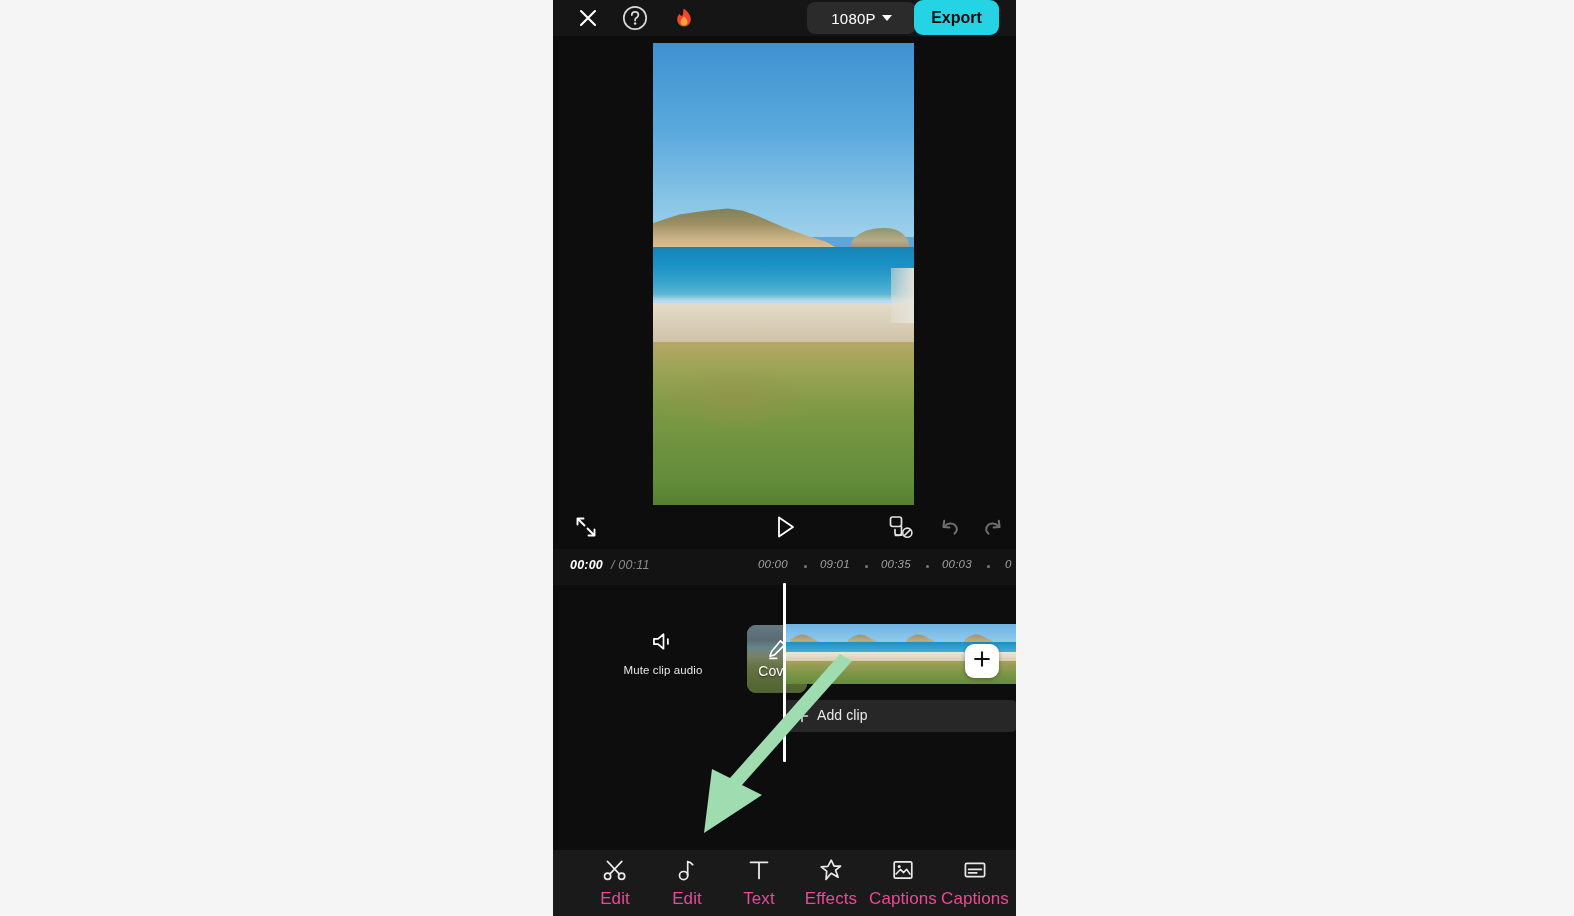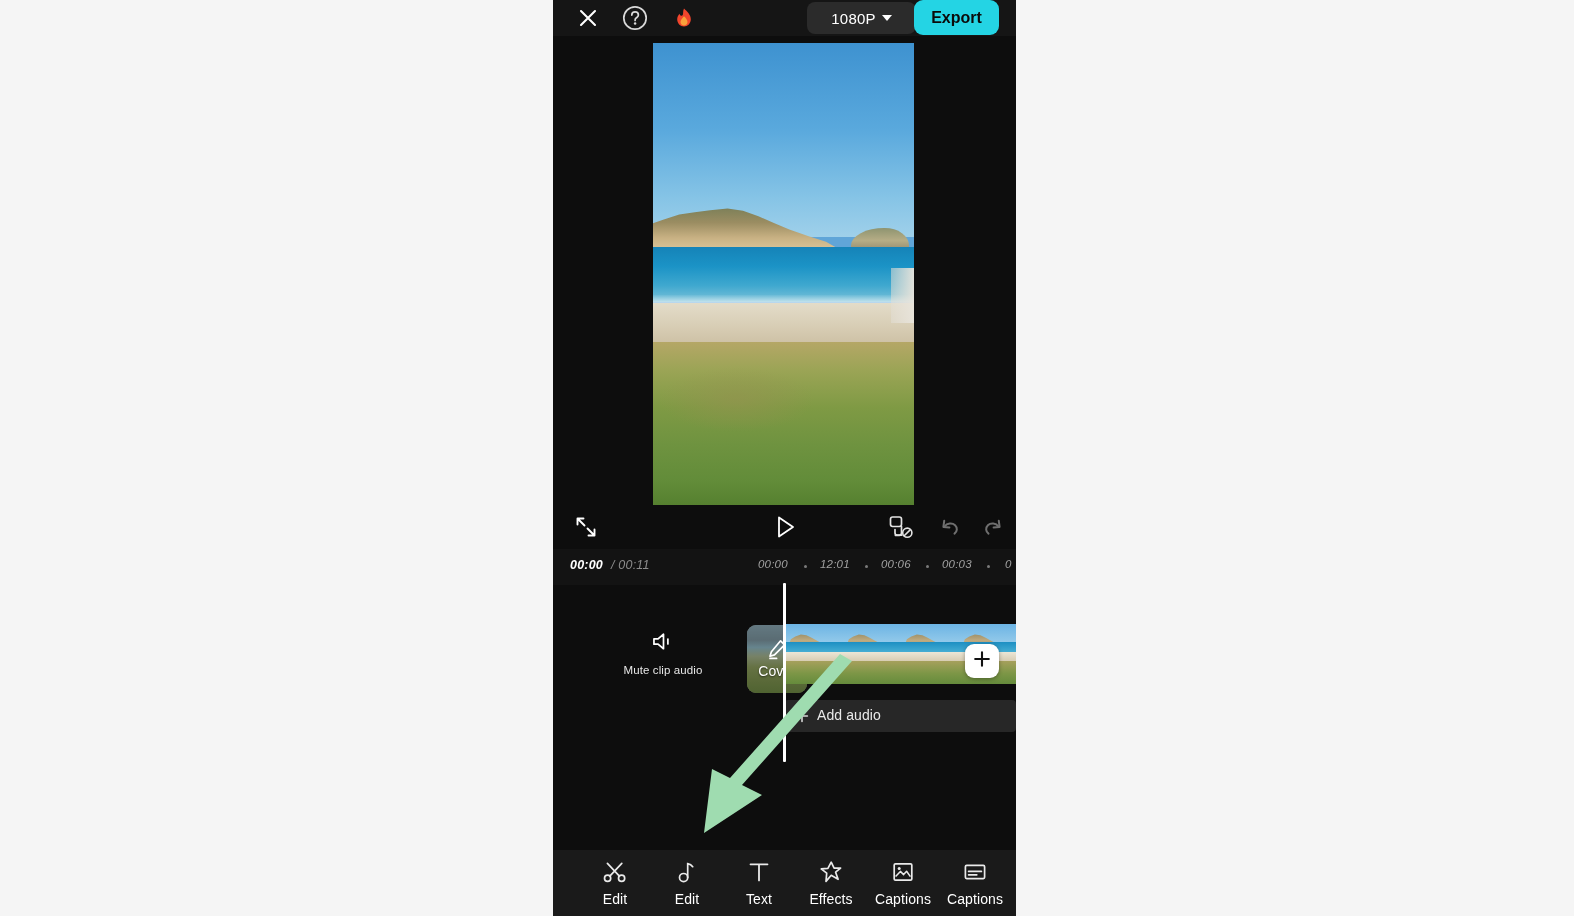--- a/index.html
+++ b/index.html
@@ -305,21 +305,21 @@
   .tool {
     width: 72px;
     display: flex;
     flex-direction: column;
     align-items: center;
     gap: 6px;
     cursor: pointer;
     flex: 0 0 auto;
   }
   .tool-icon { width: 26px; height: 26px; display: block; }
-  .tool-label { font-size: 14px; color: #ffffff; letter-spacing: .1px; }
+  .tool-label { font-size: 17px; color: #ec4899; letter-spacing: .1px; }
   .tool-partial { width: 30px; overflow: hidden; }
   
   .arrow-svg {
     position: absolute;
     left: 690px; top: 645px;
     width: 180px; height: 200px;
     pointer-events: none;
   }
 </style>
 </head>
@@ -414,23 +414,23 @@
       </div>
     </div>
 
     <div class="timeline-header">
       <span class="time-current">00:00</span>
       <span class="time-total">/ 00:11</span>
 
       <div class="ruler">
         <span class="ruler-tick" style="left:0px">00:00</span>
         <span class="ruler-dot" style="left:46px"></span>
-        <span class="ruler-tick" style="left:62px">12:01</span>
+        <span class="ruler-tick" style="left:62px">09:01</span>
         <span class="ruler-dot" style="left:107px"></span>
-        <span class="ruler-tick" style="left:123px">00:06</span>
+        <span class="ruler-tick" style="left:123px">00:35</span>
         <span class="ruler-dot" style="left:168px"></span>
         <span class="ruler-tick" style="left:184px">00:03</span>
         <span class="ruler-dot" style="left:229px"></span>
         <span class="ruler-tick" style="left:247px">0</span>
       </div>
     </div>
 
     <div class="timeline-body">
 
       <div class="clip-tools">
@@ -496,21 +496,21 @@
           </svg>
         </span>
       </div>
 
       <div class="add-audio-row">
         <span class="add-audio-plus">
           <svg viewBox="0 0 14 14" width="14" height="14">
             <path d="M7 1.6V12.4 M1.6 7H12.4" stroke="#d8d8d8" stroke-width="1.6" stroke-linecap="round"></path>
           </svg>
         </span>
-        <span class="add-audio-label">Add audio</span>
+        <span class="add-audio-label">Add clip</span>
       </div>
 
       <div class="playhead"></div>
     </div>
 
     <div class="bottombar">
 
       <div class="tool">
         <span class="tool-icon">
           <svg viewBox="0 0 26 26" width="26" height="26">

